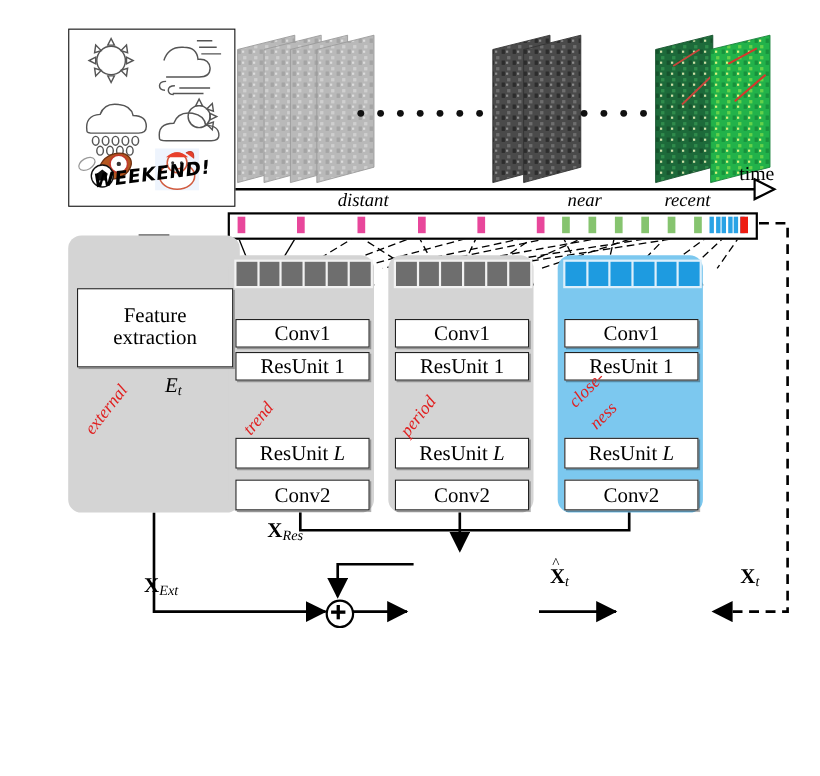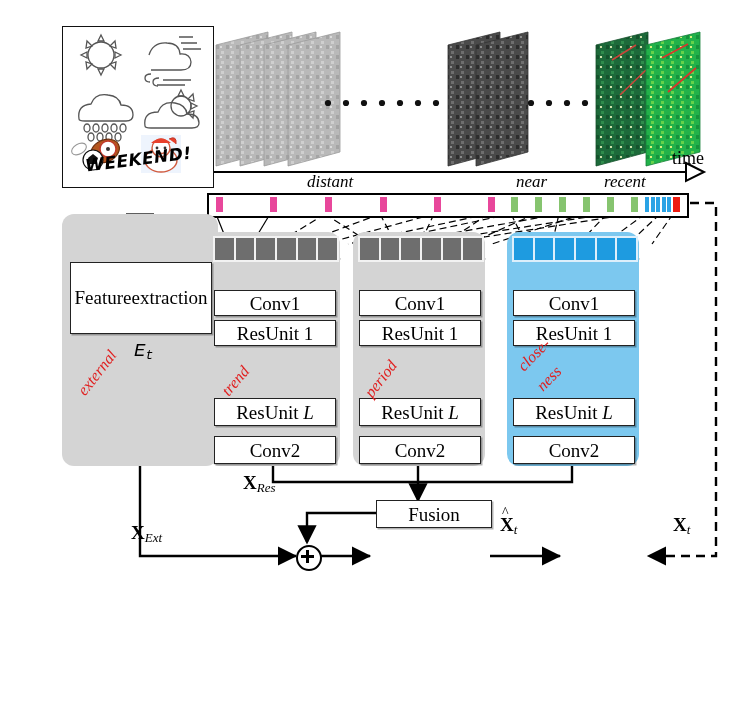--- a/index.html
+++ b/index.html
@@ -18,21 +18,21 @@
   
   .panel{position:absolute;border-radius:12px;}
   .panel.gray{background:#d4d4d4;}
   .panel.blue{background:#7cc8ef;}
 
   
   .node{position:absolute;background:#fff;border:1.4px solid #222;
         display:flex;align-items:center;justify-content:center;
         font-size:19px;line-height:1;white-space:nowrap;
         box-shadow:1.5px 1.5px 0 rgba(0,0,0,.30);}
-  .node.two-line{flex-direction:row;line-height:1.05;}
+  .node.two-line{flex-direction:column;line-height:1.05;}
 
   
   .strip{position:absolute;display:flex;gap:2px;padding:2px;background:#f2f2f2;}
   .strip.blue{background:#ddeffb;}
   .cell{width:100%;height:100%;}
   .cell.gray{background:#6e6e6e;}
   .cell.blue{background:#1e9be0;}
 
   
   #tl-bar{left:207px;top:193px;width:478px;height:21px;border:2.2px solid #000;background:#fff;}
@@ -381,21 +381,21 @@
     <div class="cell blue"></div>
     <div class="cell blue"></div>
     <div class="cell blue"></div>
   </div>
 
   <div class="node two-line" style="left:70px;top:262px;width:140px;height:70px;">
     <span>Feature</span>
     <span>extraction</span>
   </div>
   <div class="redlab" style="left:74px;top:388px;transform:rotate(-52deg);">external</div>
-  <div class="math" style="left:134px;top:340px;font-family:Liberation Mono, monospace;">
+  <div class="math" style="left:150px;top:340px;">
     <span class="it">E</span><span class="sub">t</span>
   </div>
 
   <div class="node" style="left:214px;top:290px;width:120px;height:24px;">
     <span>Conv1</span>
     </div>
   <div class="node" style="left:214px;top:320px;width:120px;height:24px;">
     <span>ResUnit 1</span>
     </div>
   <div class="node" style="left:214px;top:398px;width:120px;height:26px;">
@@ -428,23 +428,20 @@
     </div>
   <div class="node" style="left:513px;top:398px;width:120px;height:26px;">
     <span>ResUnit&nbsp;<i>L</i></span>
     </div>
   <div class="node" style="left:513px;top:436px;width:120px;height:26px;">
     <span>Conv2</span>
     </div>
   <div class="redlab" style="left:514px;top:362px;transform:rotate(-45deg);">close-</div>
   <div class="redlab" style="left:533px;top:382px;transform:rotate(-45deg);">ness</div>
 
-  <div class="node" style="left:376px;top:500px;width:114px;height:26px;">
-    <span>Fusion</span>
-    </div>
 
   <div class="plus" style="left:296px;top:545px;"></div>
 
   <div class="math" style="left:131px;top:522px;">
     <b>X</b><span class="sub">Ext</span></div>
   <div class="math" style="left:243px;top:472px;">
     <b>X</b><span class="sub">Res</span></div>
   <div class="math" style="left:500px;top:514px;">
     <span style="position:relative;"><b>X</b><span style="position:absolute;left:2px;top:-9px;font-size:14px;">^</span></span><span class="sub">t</span></div>
   <div class="math" style="left:673px;top:514px;">

